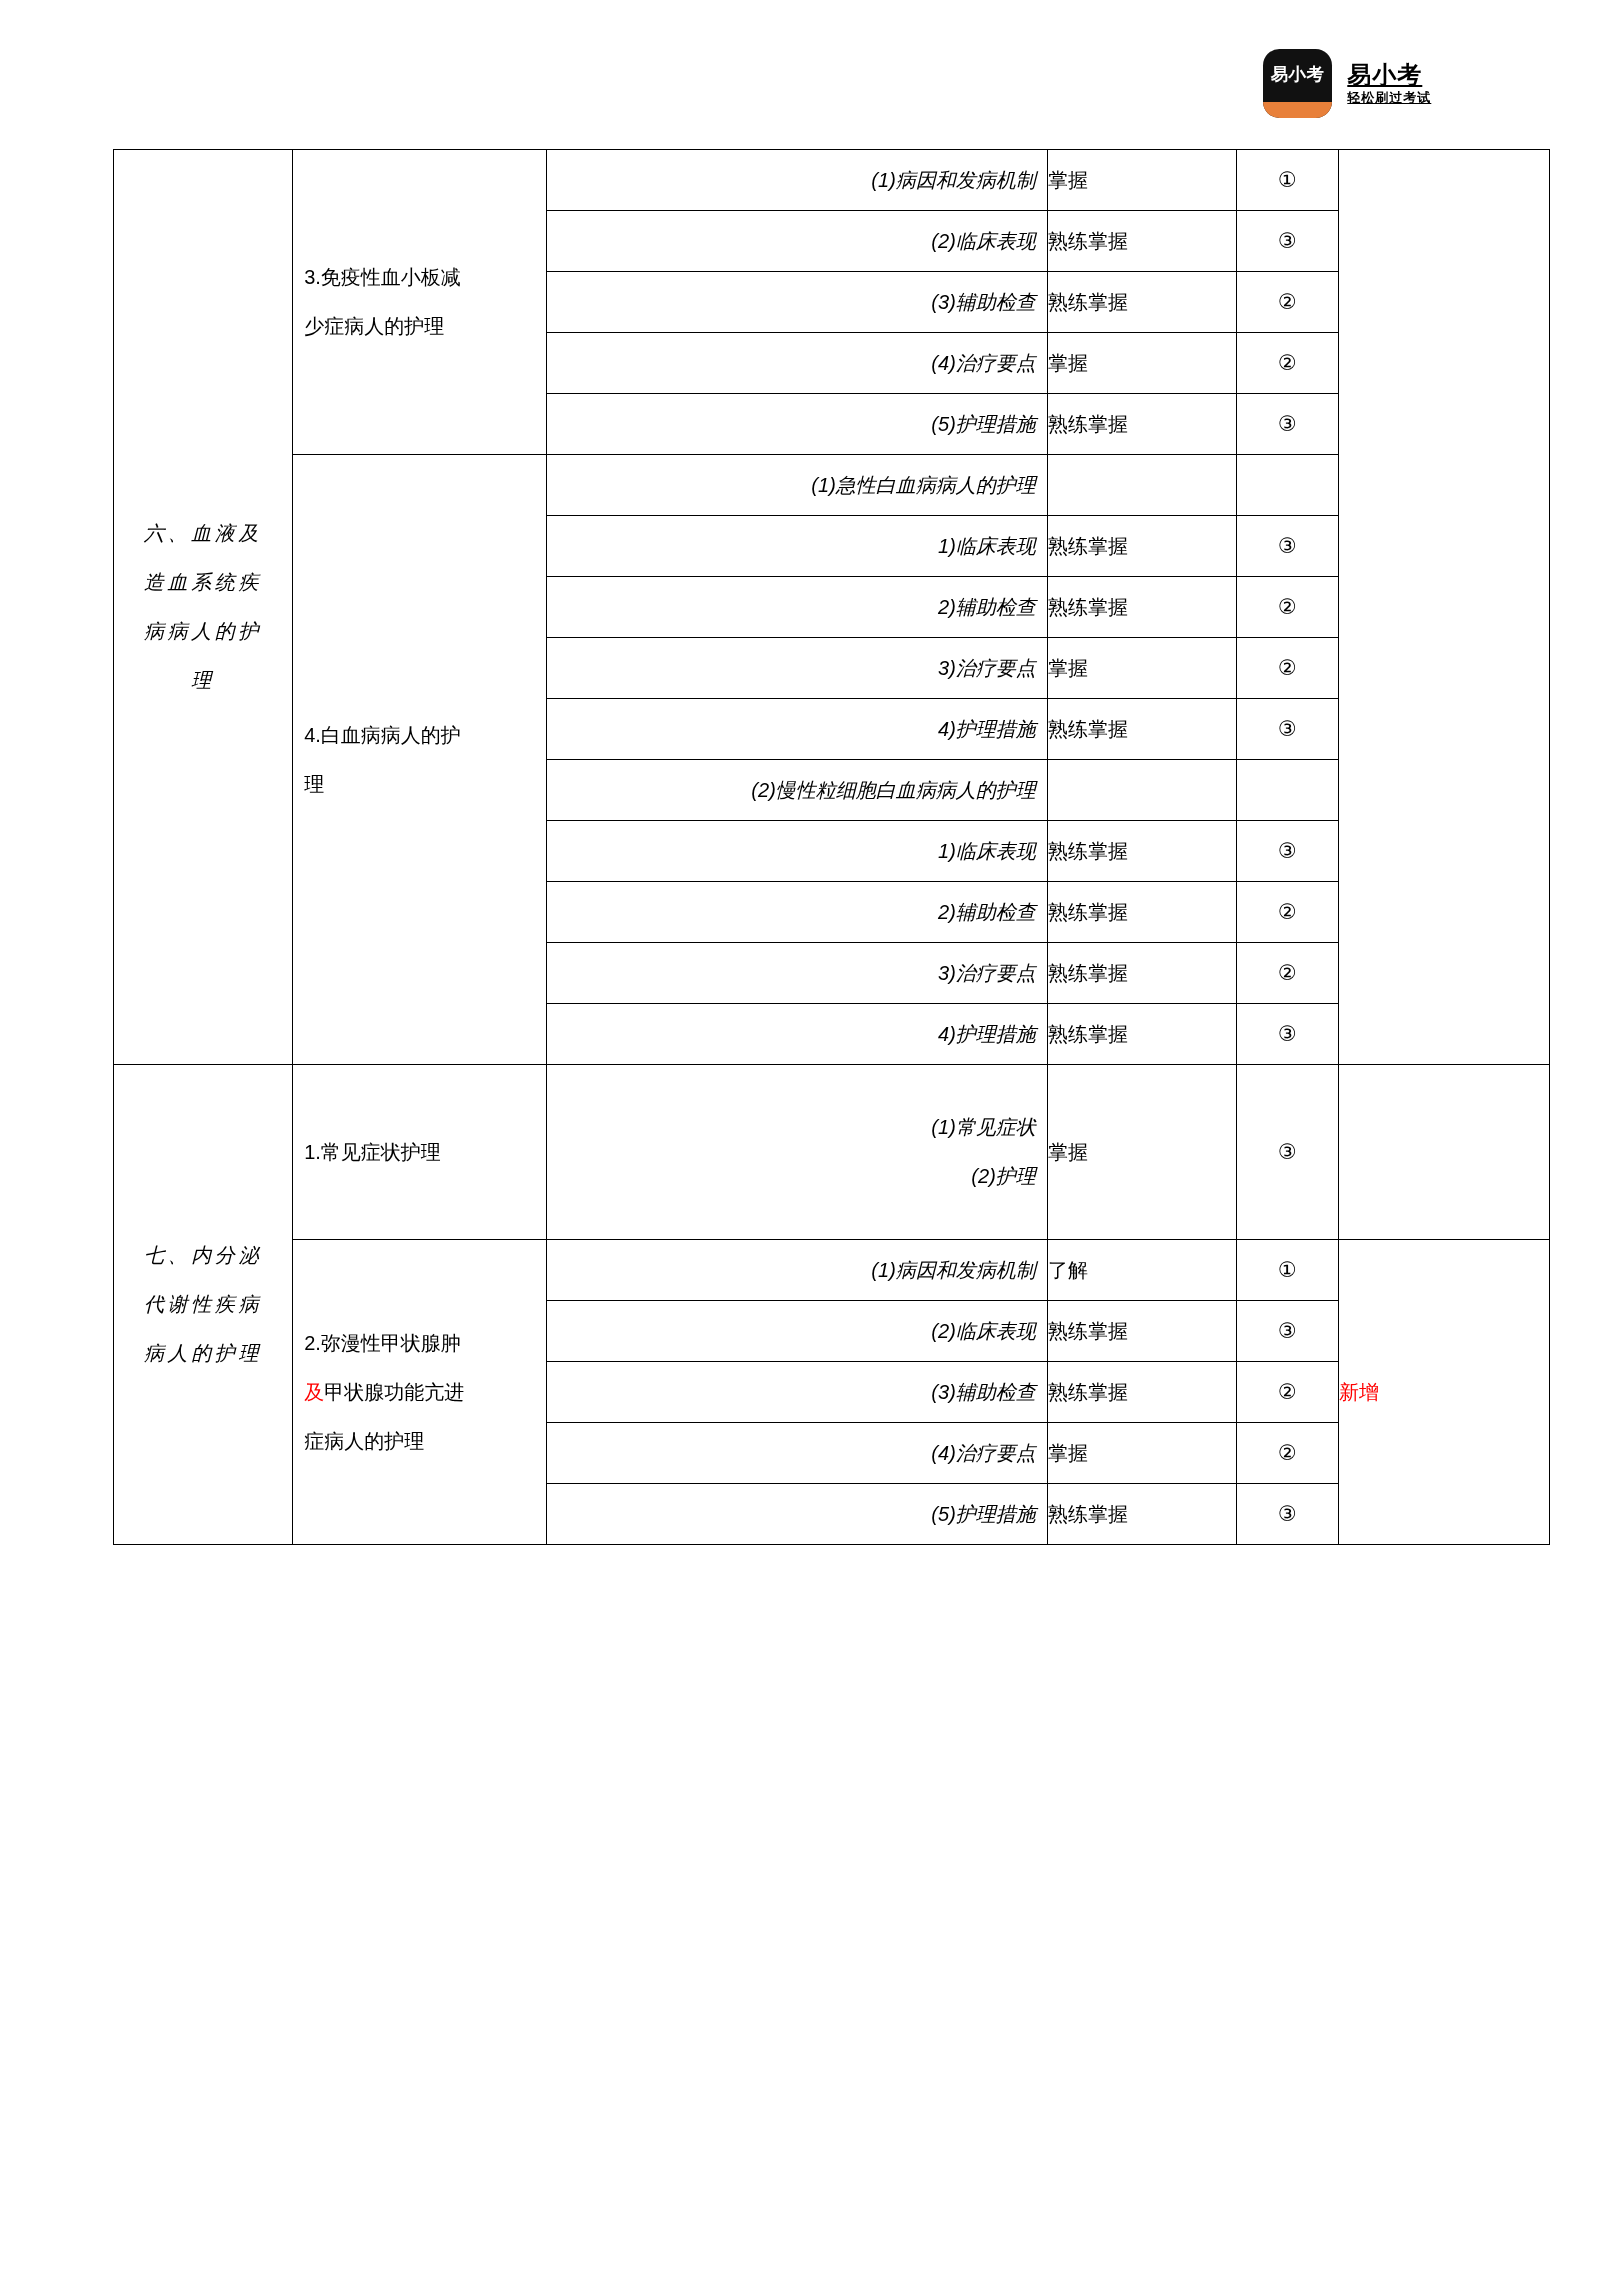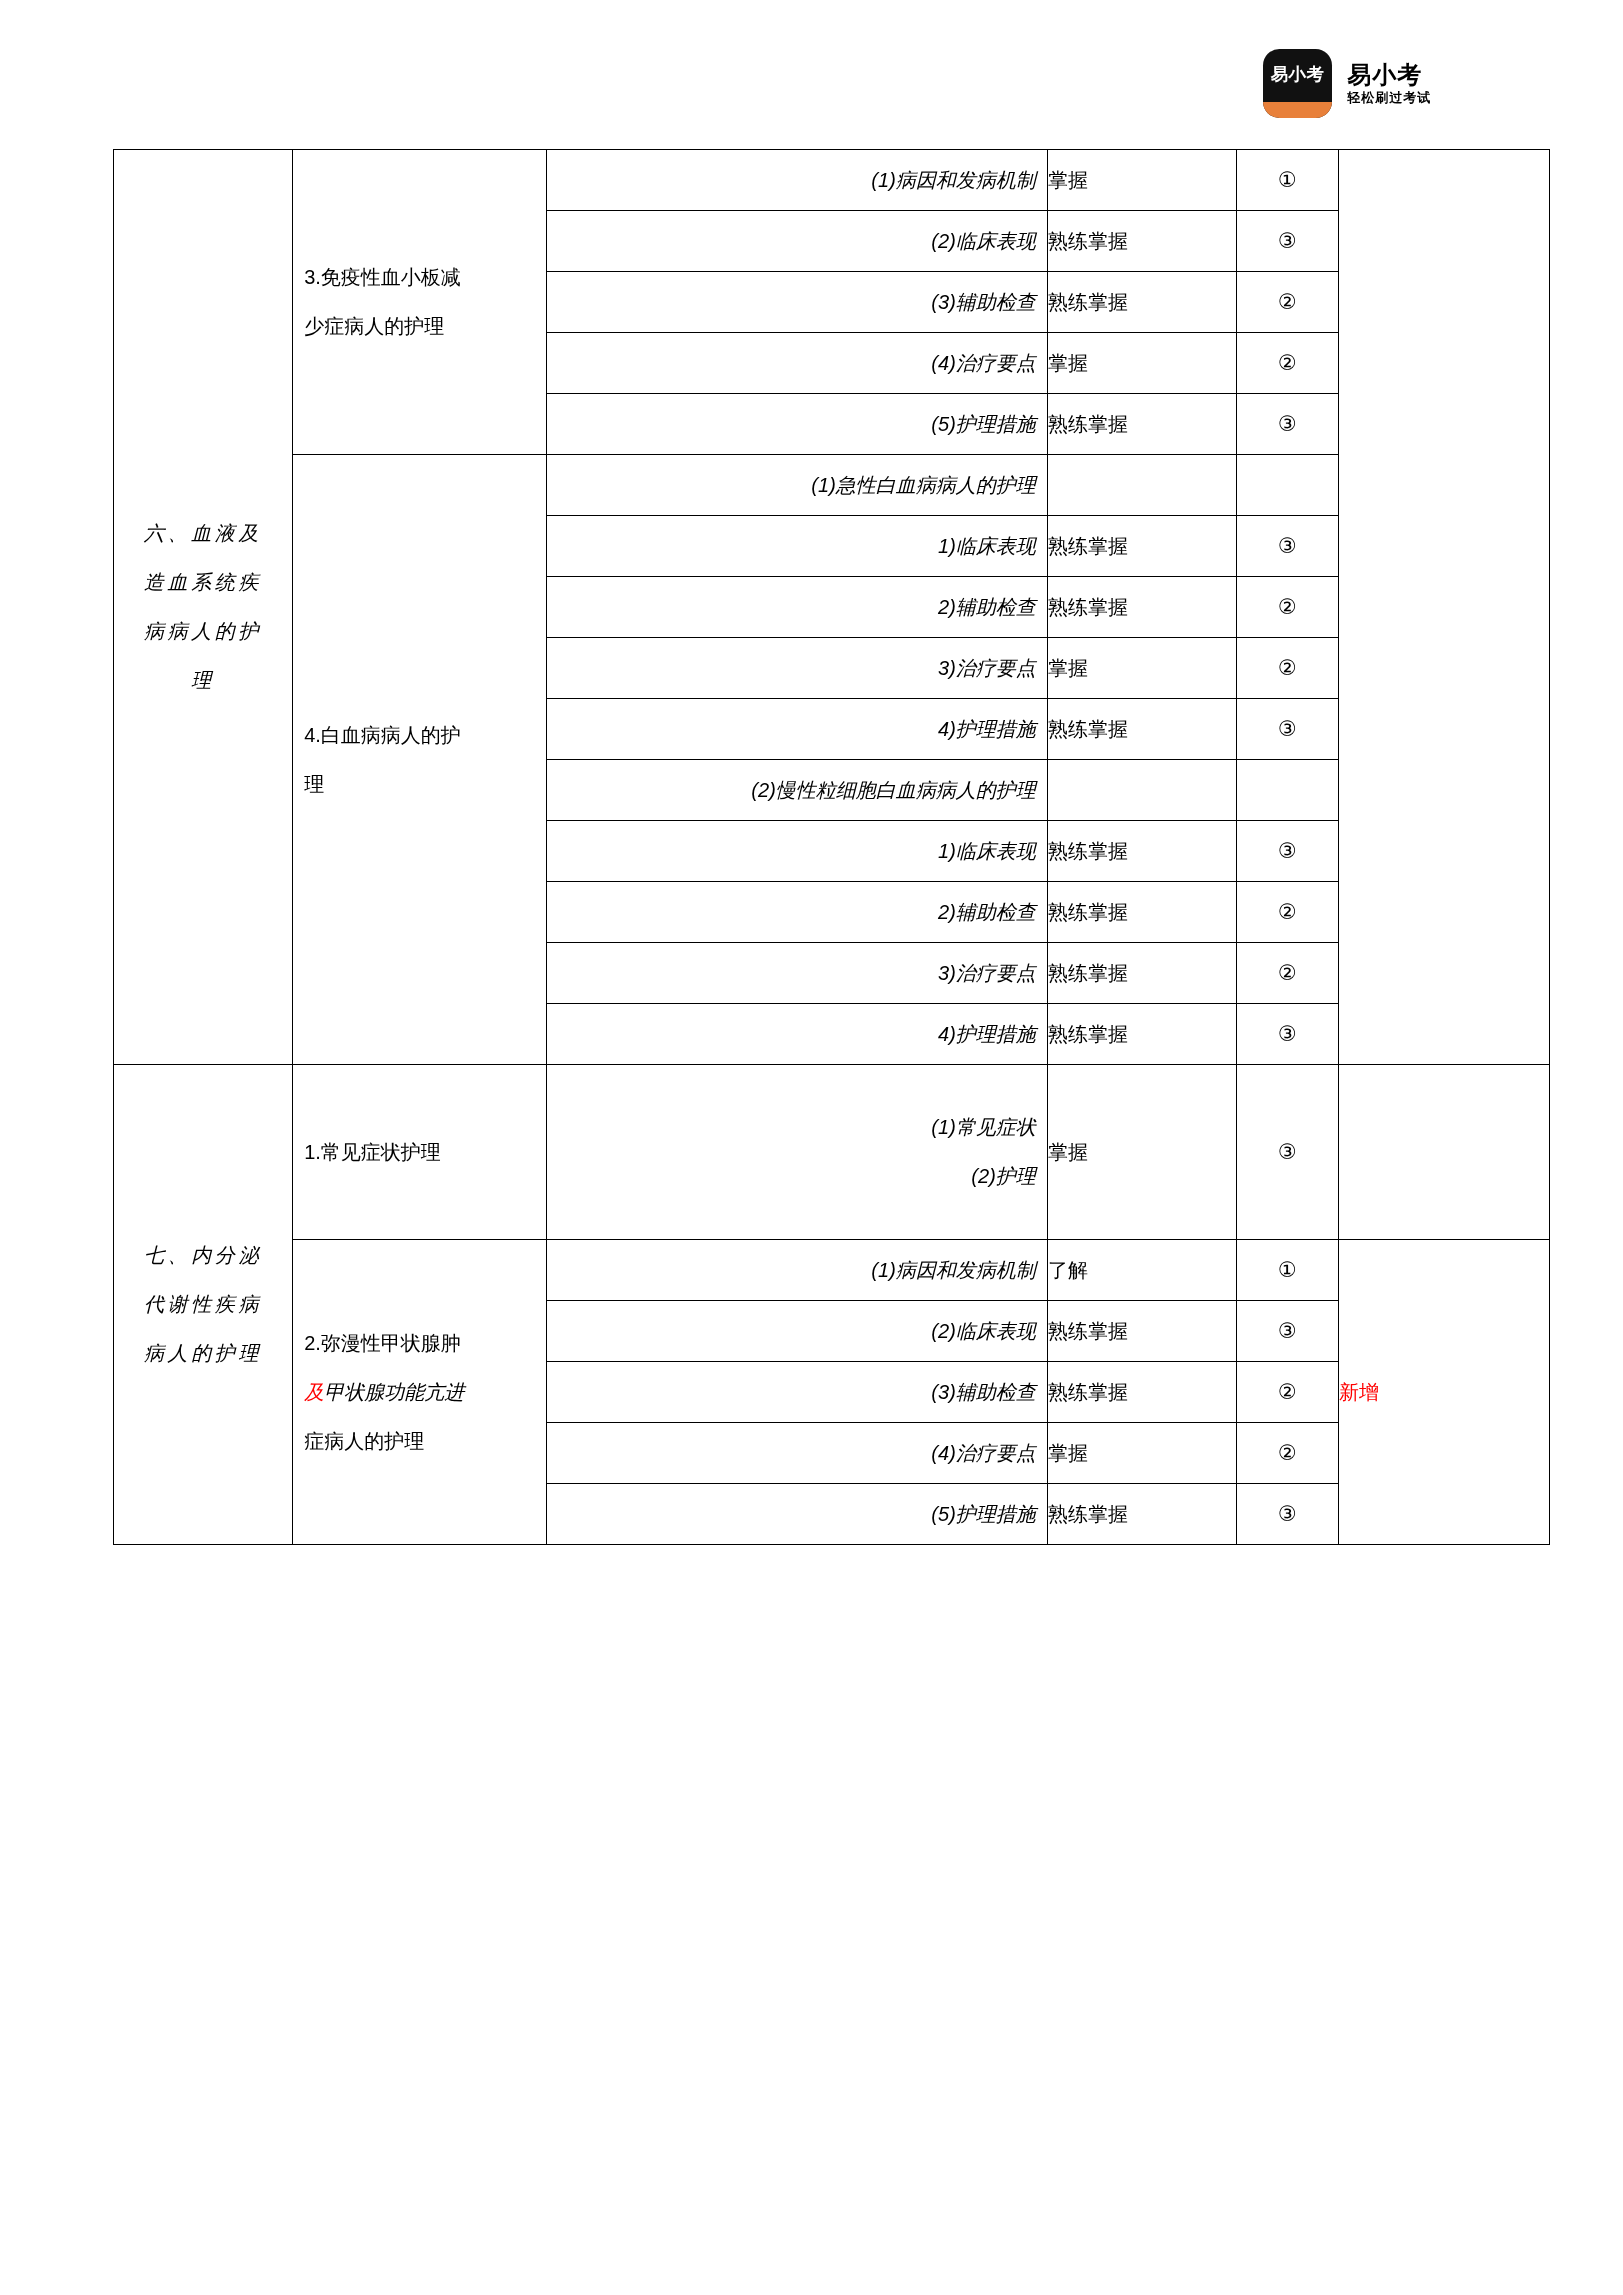--- a/index.html
+++ b/index.html
@@ -20,20 +20,21 @@
   }
 
   
   .brand {
     position: absolute;
     left: 1263px;
     top: 49px;
     display: flex;
     align-items: center;
     gap: 15.3px;
+    text-decoration: underline;
   }
   .brand-mark {
     width: 69px;
     height: 69px;
     border-radius: 16.4px;
     background: #111111;
     position: relative;
     overflow: hidden;
     flex: 0 0 auto;
   }
@@ -118,21 +119,21 @@
   }
   
   .level-text { text-align: left; }
   .num-text   { text-align: center; font-size: 21px; }
   .note-text  { text-align: left; }
 
   .red { color: #ff0000; }
 
   .row-tall  { height: 60px; }
 
-  .nowrap { white-space: nowrap; font-style: italic; }
+  .nowrap { white-space: nowrap; }
 </style>
 </head>
 <body>
 
 <div id="page">
 
   <div class="brand">
     <div class="brand-mark">
       <div class="mark-text">易小考</div>
       <div class="mark-stripe"></div>

